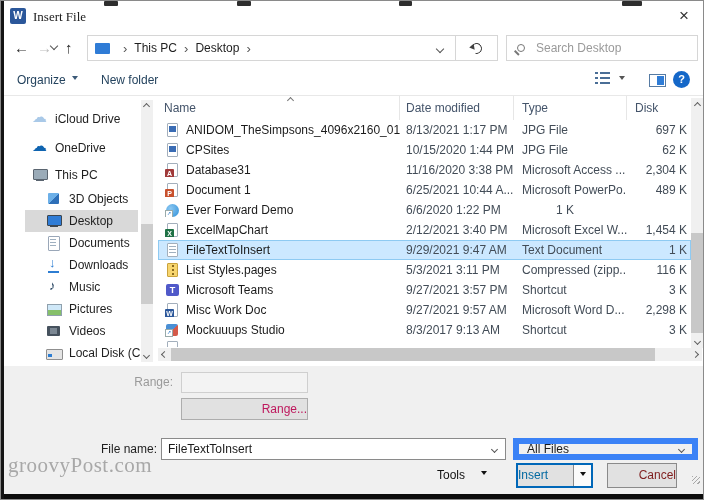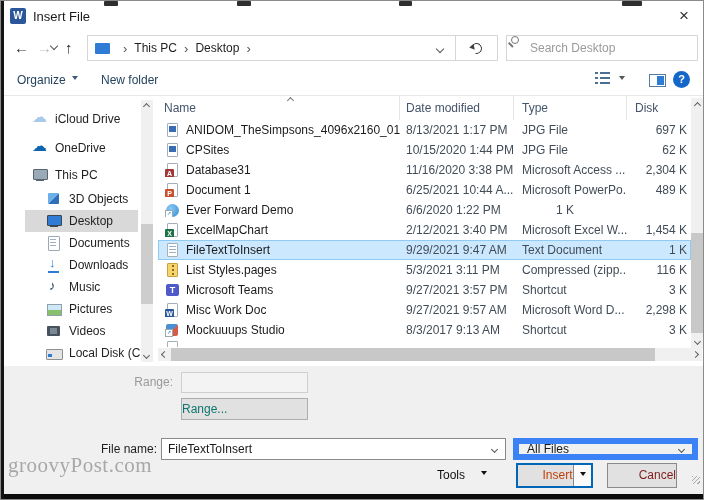--- a/index.html
+++ b/index.html
@@ -7,21 +7,21 @@
   .win{position:relative;width:704px;height:500px;background:#fff;overflow:hidden;border:1px solid #8a8a8a;}
   .left-edge{position:absolute;left:0;top:0;width:3px;height:100%;background:#141414;z-index:50;}
   .bottom-edge{position:absolute;left:0;top:493px;width:704px;height:7px;background:#0c0c0c;z-index:50;}
   .art{position:absolute;top:0;height:5px;background:#2e2e2e;border-radius:1px;z-index:49;}
   .art1{left:103px;width:14px;}.art2{left:236px;width:14px;}.art3{left:398px;width:13px;}.art4{left:621px;width:20px;}
 
   
   .titlebar{position:absolute;left:0;top:0;width:704px;height:30px;background:#fff;}
   .word-app-icon{position:absolute;left:9px;top:7px;width:16px;height:16px;background:#2b579a;border-radius:2px;color:#fff;font-weight:bold;font-size:10px;line-height:16px;text-align:center;}
   .word-app-icon::before{content:"W";}
-  .win-title{position:absolute;left:32px;top:8px;font-size:13px;color:#1a1a1a;}
+  .win-title{position:absolute;left:32px;top:8px;font-size:13px;color:#1a1a1a;font-family:Liberation Serif, serif;}
   .close-btn{position:absolute;right:10px;top:5px;width:22px;height:20px;text-align:center;font-size:17px;line-height:20px;color:#333;cursor:pointer;}
 
   
   .navbar{position:absolute;left:0;top:30px;width:704px;height:34px;background:#fff;}
   .navglyph{position:absolute;top:7px;font-size:15px;color:#2b2b2b;line-height:20px;}
   .nav-back{left:13px;}
   .nav-fwd{left:36px;color:#bdbdbd;}
   .nav-up{left:64px;}
   .chev{display:inline-block;width:6px;height:6px;border-right:1.5px solid #555;border-bottom:1.5px solid #555;transform:rotate(45deg);}
   .chev.up{transform:rotate(-135deg);}
@@ -29,21 +29,21 @@
   .chev.right{transform:rotate(-45deg);}
   .nav-hist-chev{position:absolute;left:50px;top:12px;}
   .addr{position:absolute;left:86px;top:4px;width:369px;height:26px;border:1px solid #d6d6d6;background:#fff;display:flex;align-items:center;padding-left:7px;font-size:12px;color:#1e1e1e;}
   .addr-icon{width:15px;height:11px;background:#2f7cd6;border-radius:1px;margin-right:6px;flex:none;}
   .crumb-sep{color:#555;margin:0 7px;font-size:13px;}
   .crumb{cursor:pointer;}
   .addr-chev{position:absolute;right:12px;top:10px;}
   .refreshbox{position:absolute;left:455px;top:4px;width:42px;height:26px;border:1px solid #d6d6d6;border-left:none;background:#fff;display:flex;align-items:center;justify-content:center;}
   .refresh{width:11px;height:11px;border:1.5px solid #404040;border-radius:50%;border-left-color:transparent;position:relative;transform:rotate(-35deg);}
   .refresh::after{content:"";position:absolute;left:-4px;top:-3px;border:3px solid transparent;border-right:5px solid #404040;transform:rotate(25deg);}
-  .searchbox{position:absolute;left:505px;top:4px;width:192px;height:26px;border:1px solid #d6d6d6;background:#fff;display:flex;padding-left:4px;}
+  .searchbox{position:absolute;left:505px;top:4px;width:192px;height:26px;border:1px solid #d6d6d6;background:#fff;display:flex;align-items:center;padding-left:10px;}
   .mag{width:8px;height:8px;border:1.5px solid #777;border-radius:50%;position:relative;margin-right:9px;flex:none;}
   .mag::after{content:"";position:absolute;left:-4px;top:7px;width:6px;height:1.5px;background:#777;transform:rotate(45deg);}
   .searchbox input{border:none;outline:none;font-size:12px;color:#1e1e1e;width:140px;background:transparent;}
   .searchbox input::placeholder{color:#9a9a9a;}
 
   
   .cmdbar{position:absolute;left:0;top:64px;width:704px;height:31px;background:#fff;border-bottom:1px solid #e8e8e8;font-size:12px;color:#24435e;}
   .cmd-item{position:absolute;top:0;line-height:30px;cursor:pointer;}
   .organize{left:16px;}
   .newfolder{left:100px;}
@@ -134,31 +134,31 @@
   .hscroll{position:absolute;left:0;right:3px;top:252px;height:13px;background:#f0f0f0;}
   .hs-left{position:absolute;left:4px;top:4px;}
   .hs-right{position:absolute;right:4px;top:4px;}
   .hs-thumb{position:absolute;left:13px;top:0;width:484px;height:13px;background:#c8c8c8;}
 
   
   .bottom{position:absolute;left:0;top:365px;width:704px;height:128px;background:#f0f0f0;}
   .range-label{position:absolute;left:100px;top:9px;width:72px;text-align:right;font-size:12px;color:#9a9a9a;}
   .range-field{position:absolute;left:180px;top:6px;width:127px;height:21px;background:#f3f3f3;border:1px solid #cfcfcf;}
   .range-field input{width:100%;height:100%;border:none;background:transparent;outline:none;}
-  .range-btn{position:absolute;left:180px;top:32px;width:127px;height:22px;background:#e1e1e1;border:1px solid #adadad;font-size:12px;color:#0f766e;text-align:left;line-height:20px;cursor:pointer;}
+  .range-btn{position:absolute;left:180px;top:32px;width:127px;height:22px;background:#e1e1e1;border:1px solid #adadad;font-size:12px;color:#be185d;text-align:right;line-height:20px;cursor:pointer;}
   .fname-label{position:absolute;left:60px;top:76px;width:96px;text-align:right;font-size:12px;color:#1e1e1e;}
   .fname-combo{position:absolute;left:160px;top:72px;width:345px;height:22px;background:#fff;border:1px solid #8a8a8a;display:flex;align-items:center;}
   .fname-combo input{flex:1;border:none;outline:none;font-size:12px;color:#1a1a1a;padding-left:6px;background:transparent;}
   .combo-chev{margin-right:8px;width:5px;height:5px;border-color:#555;}
   .ftype-select{position:absolute;left:512px;top:72px;width:185px;height:22px;background:#f0f0f0;border:6px solid #3b82f6;display:flex;align-items:center;font-size:12px;color:#1a1a1a;cursor:pointer;}
   .ftype-select .label{flex:1;padding-left:8px;}
   .tools{position:absolute;left:436px;top:97px;height:25px;line-height:25px;font-size:12px;color:#111;cursor:pointer;}
   .tools .tri{border-top-color:#111;margin-left:16px;}
   .insert-btn{position:absolute;left:515px;top:97px;width:77px;height:25px;border:2px solid #0067b8;background:#e1e1e1;display:flex;cursor:pointer;}
-  .insert-main{flex:1;font-size:12px;color:#c2410c;text-align:center;line-height:21px;margin-left:24px;}
+  .insert-main{flex:1;font-size:12px;color:#0369a1;text-align:left;line-height:21px;}
   .insert-arrow{width:18px;background:#fbfbfb;border-left:1px solid #8a8a8a;display:flex;align-items:center;justify-content:center;}
   .insert-arrow .tri{border-top-color:#111;margin:0;}
   .cancel-btn{position:absolute;left:606px;top:97px;width:70px;height:25px;background:#e1e1e1;border:1px solid #8a8a8a;font-size:12px;color:#7f1d1d;text-align:right;line-height:23px;cursor:pointer;}
   .grip{position:absolute;right:5px;bottom:10px;width:8px;height:8px;background:repeating-linear-gradient(135deg,#a8a8a8 0 1px,transparent 1px 3px);cursor:nwse-resize;}
   .watermark{position:absolute;left:7px;top:452px;font-family:"Liberation Serif",serif;font-size:21px;color:#a8a8a8;letter-spacing:0.5px;z-index:40;}
 </style>
 </head>
 <body>
 
 <div class="win">

